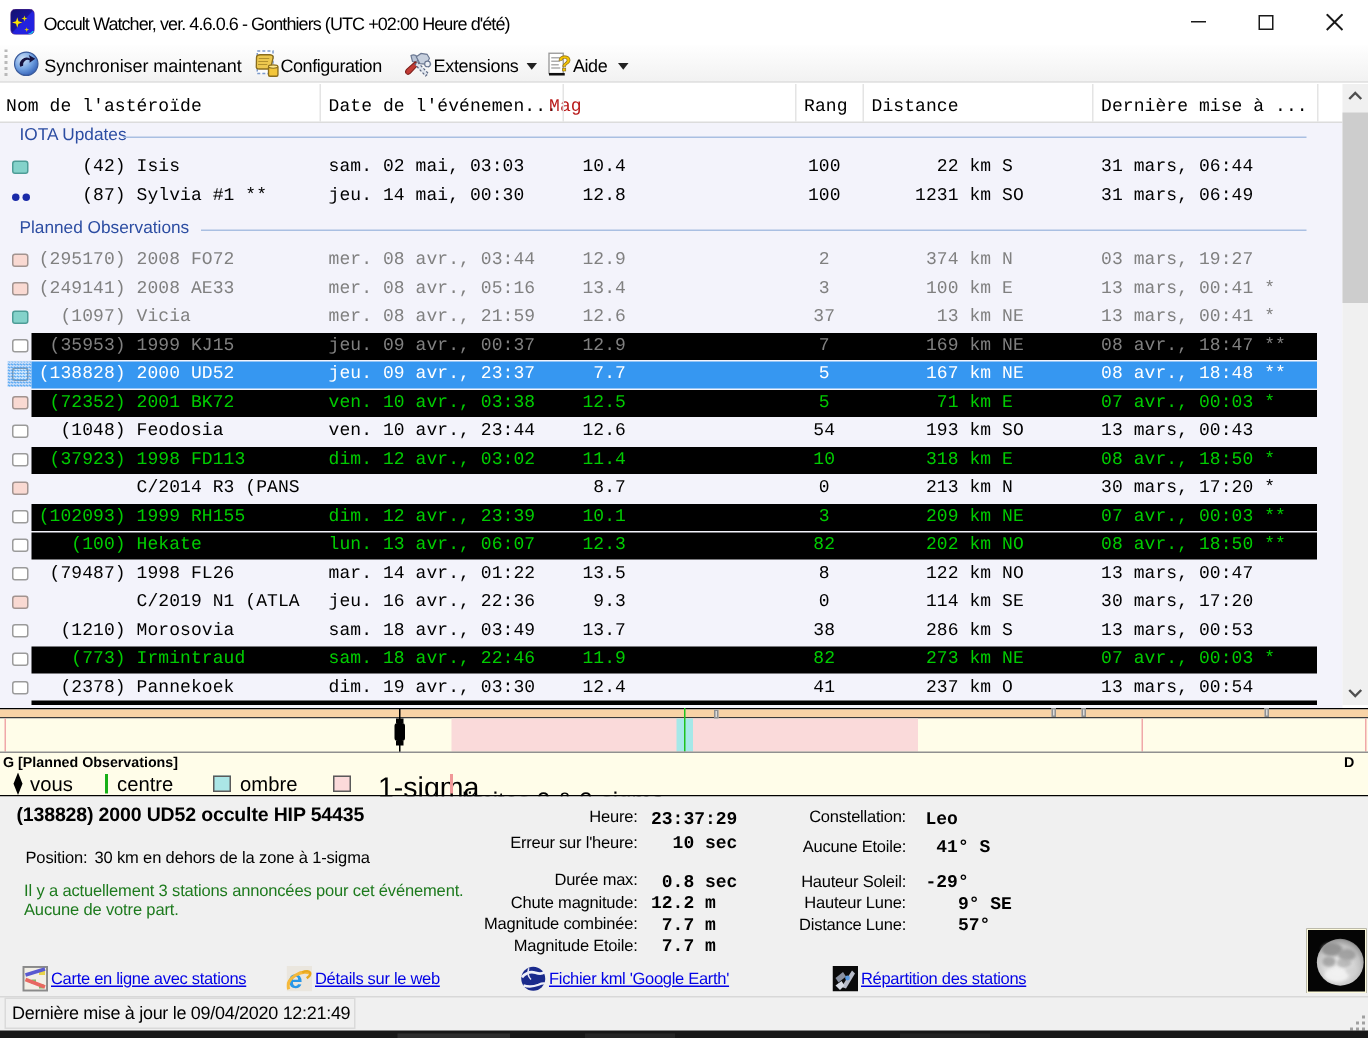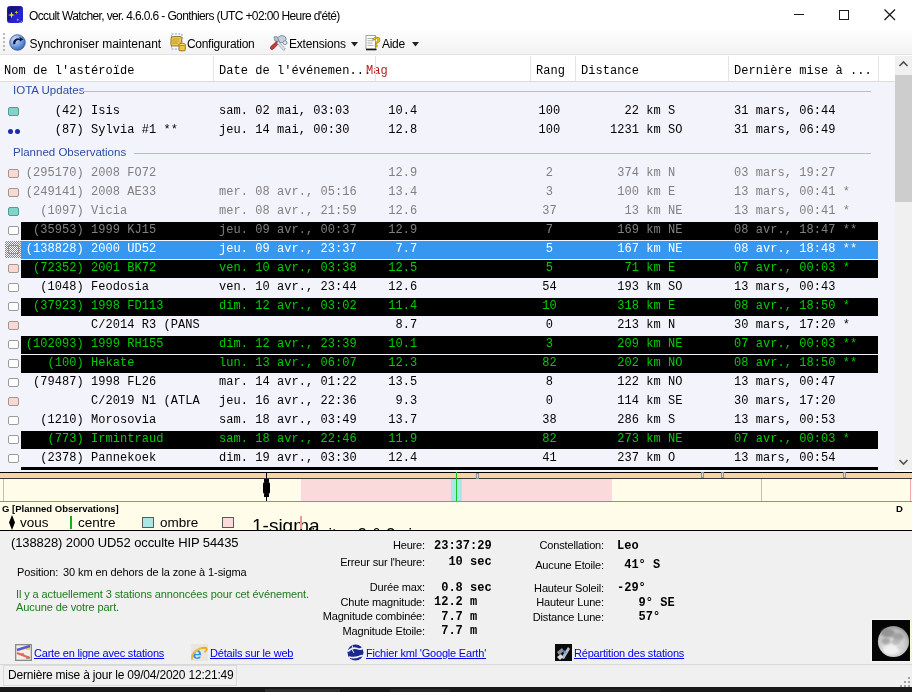--- a/index.html
+++ b/index.html
@@ -142,20 +142,21 @@
     <span class="c mono ds">&nbsp;&nbsp;&nbsp;&nbsp;1231&nbsp;km&nbsp;SO</span>
     <span class="c mono u">31 mars, 06:49</span>
   </div>
 <div class="row ghrow" style="top:146px">
     <span class="ghead" style="top:0px">Planned Observations</span>
     <div class="gline" style="left:134px;top:7px;width:737px"></div>
   </div>
 <div class="row" style="top:164px">
     <span class="ic icp"></span>
     <span class="c mono n gray">&nbsp;&nbsp;&nbsp;(295170)&nbsp;2008&nbsp;FO72</span>
+    <span class="c mono d gray">mer. 08 avr., 03:44</span>
     <span class="c mono m gray">&nbsp;12.9</span>
     <span class="c mono rg gray">2</span>
     <span class="c mono ds gray">&nbsp;&nbsp;&nbsp;&nbsp;&nbsp;374&nbsp;km&nbsp;N&nbsp;</span>
     <span class="c mono u gray">03 mars, 19:27</span>
   </div>
 <div class="row" style="top:183px">
     <span class="ic icp"></span>
     <span class="c mono n gray">&nbsp;&nbsp;&nbsp;(249141)&nbsp;2008&nbsp;AE33</span>
     <span class="c mono d gray">mer. 08 avr., 05:16</span>
     <span class="c mono m gray">&nbsp;13.4</span>
@@ -341,21 +342,21 @@
 <div class="abs" style="left:78px;top:515px;font-size:13.5px">centre</div>
 <div class="abs" style="left:142px;top:517px;width:12px;height:11px;background:#abe6e6;border:1px solid #5a5a5a"></div>
 <div class="abs" style="left:160px;top:515px;font-size:13.5px">ombre</div>
 <div class="abs" style="left:222px;top:517px;width:12px;height:11px;background:#fbdada;border:1px solid #5a5a5a"></div>
 <div class="abs" style="left:252px;top:515px;font-size:19px">1-sigma</div>
 <div class="abs" style="left:300px;top:516px;width:1.5px;height:13px;background:#f09898"></div>
 <div class="abs" style="left:308px;top:526px;font-size:16px">limites 2 &amp; 3-sigma</div>
 <div class="abs" style="left:0;top:529.8px;width:912px;height:1.6px;background:#000"></div>
 
 <div class="abs" style="left:0;top:531.4px;width:912px;height:132.4px;background:#f0f0f0"></div>
-<div class="abs" style="left:11px;top:534.8px;font-size:13px;letter-spacing:-0.1px;font-weight:normal">(138828) 2000 UD52 occulte HIP 54435</div>
+<div class="abs" style="left:11px;top:534.8px;font-size:13px;letter-spacing:-0.1px;font-weight:bold">(138828) 2000 UD52 occulte HIP 54435</div>
 <div class="abs s11" style="left:17px;top:565.5px">Position:</div>
 <div class="abs s11" style="left:63px;top:565.5px">30 km en dehors de la zone à 1-sigma</div>
 <div class="abs s11" style="left:16px;top:588px;color:#1d7a1d">Il y a actuellement 3 stations annoncées pour cet événement.</div>
 <div class="abs s11" style="left:16px;top:601.3px;color:#1d7a1d">Aucune de votre part.</div>
 <div class="lbl" style="left:225px;top:539px;width:200px">Heure:</div>
 <div class="val" style="left:434px;top:538.5px">23:37:29</div>
 <div class="lbl" style="left:225px;top:555.5px;width:200px">Erreur sur l'heure:</div>
 <div class="val" style="left:434px;top:555px">  10 sec</div>
 <div class="lbl" style="left:225px;top:581px;width:200px">Durée max:</div>
 <div class="val" style="left:434px;top:580.5px"> 0.8 sec</div>

